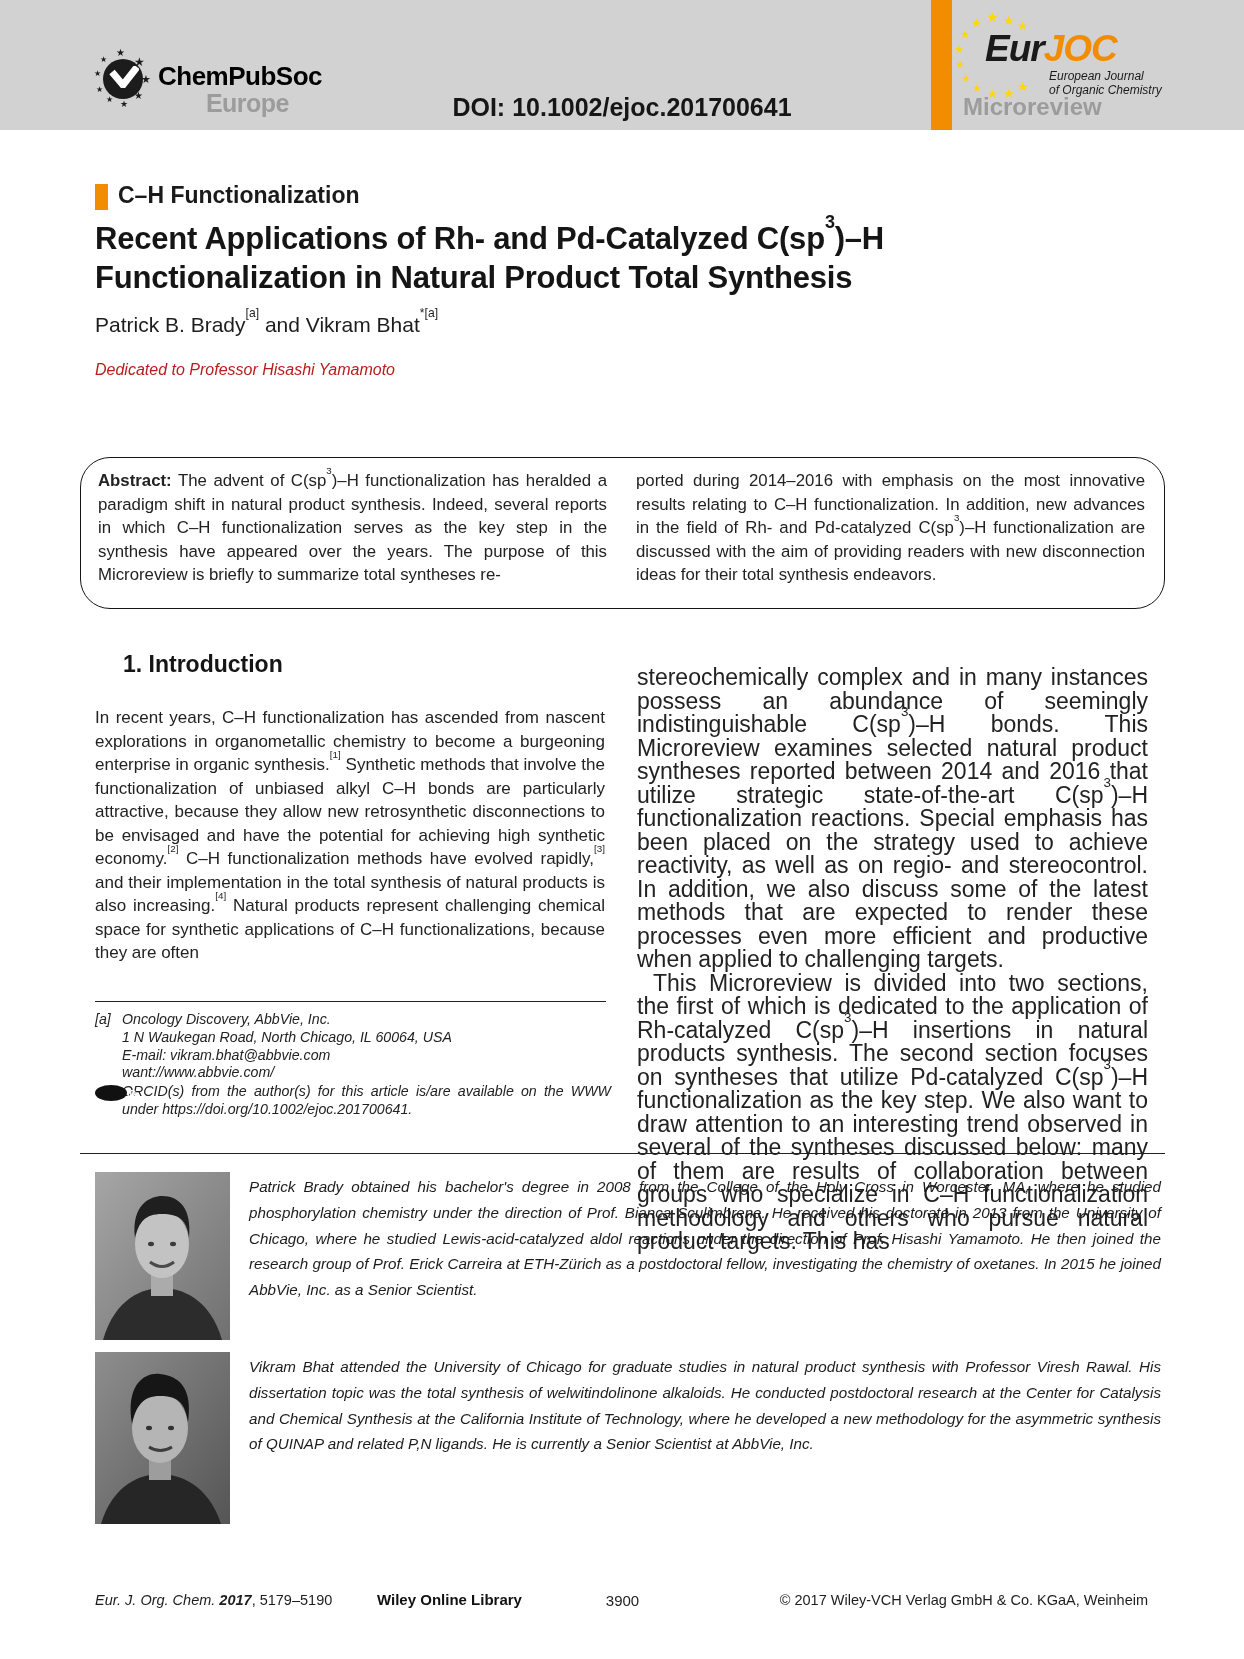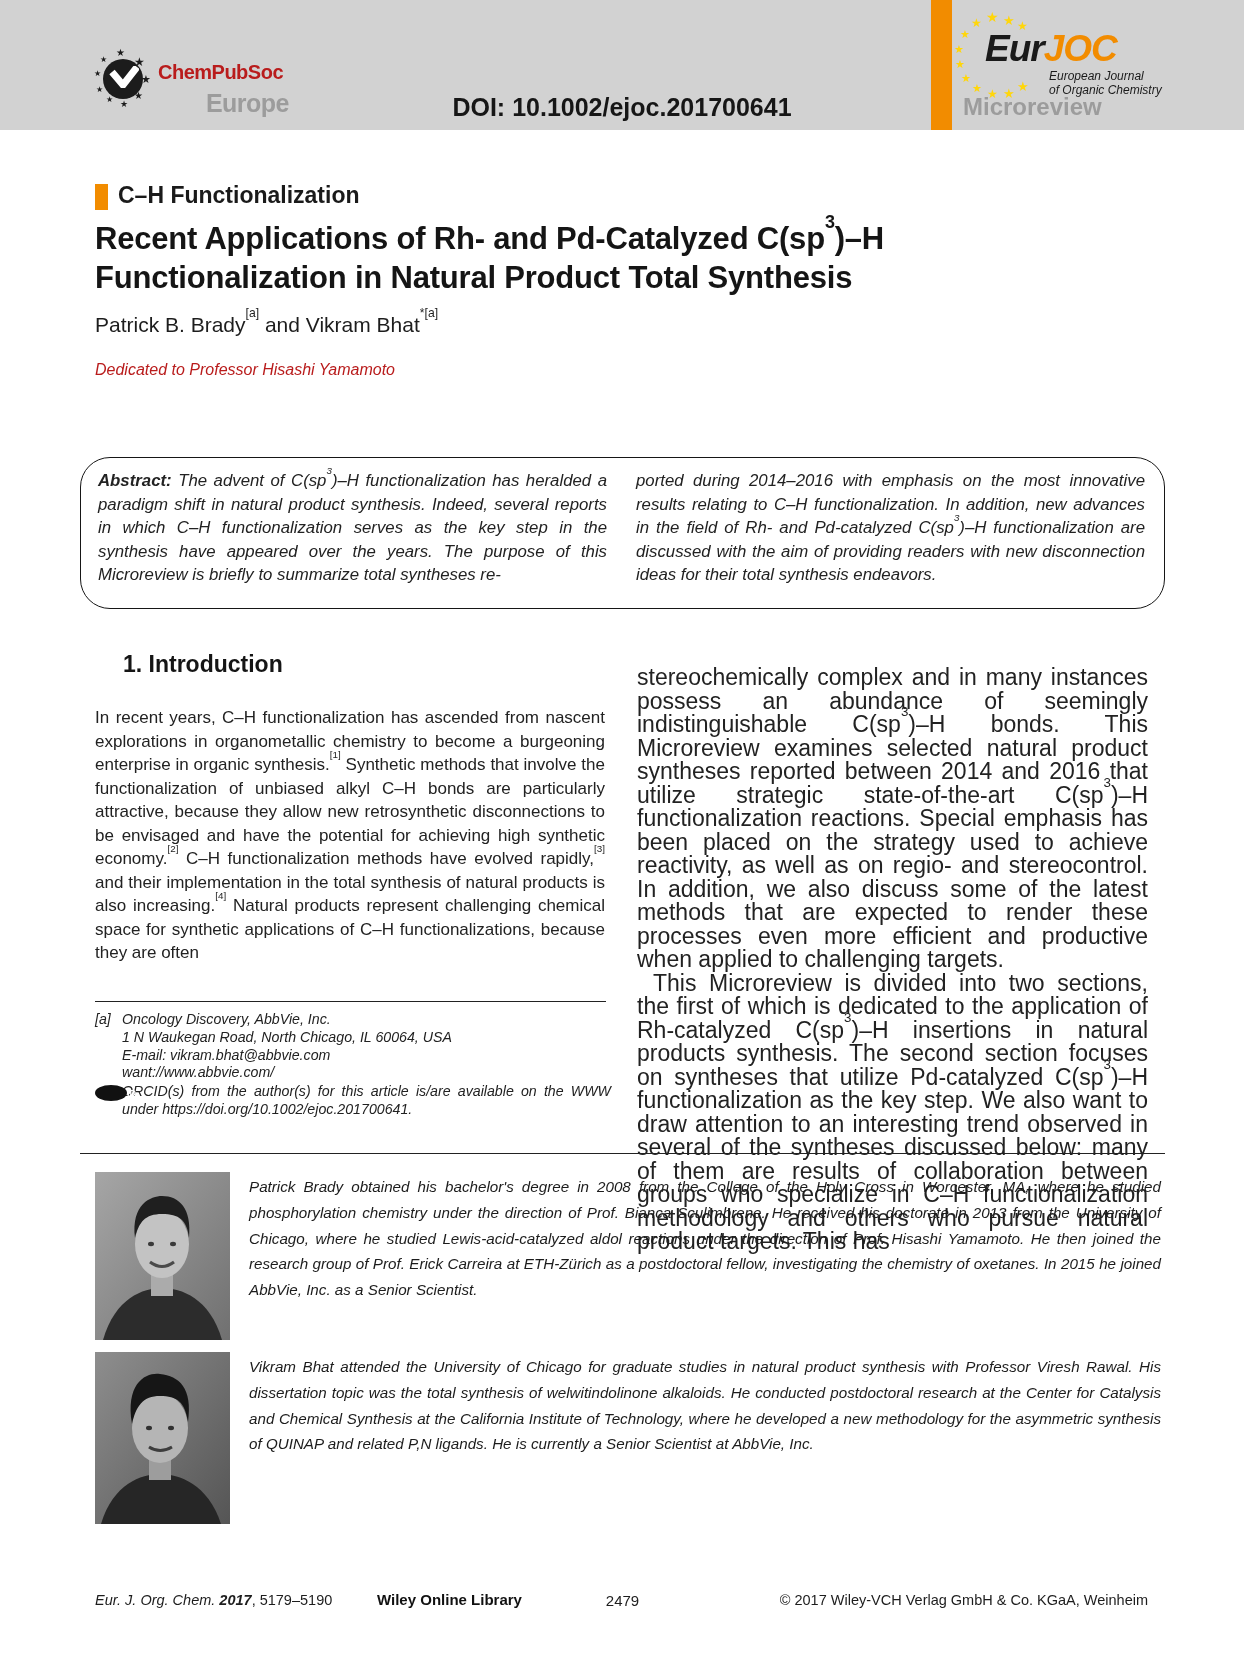--- a/index.html
+++ b/index.html
@@ -13,41 +13,41 @@
   sup { font-size:58%; line-height:0; position:relative; top:-0.55em; }
   .just { text-align:justify; }
   .b { font-weight:bold; }
 
   
   .header-band { left:0; top:0; width:1244px; height:130px; background:#d2d2d2; }
   .cps-icon { left:94px; top:50px; width:60px; height:62px; }
   .cps-circle { position:absolute; left:9px; top:9px; width:40px; height:40px; border-radius:50%; background:#1c1c1c; }
   .cps-check { position:absolute; left:15px; top:16px; width:30px; height:22px; }
   .cps-star { position:absolute; color:#1c1c1c; line-height:1; }
-  .cps-name { left:158px; top:61px; font-size:20px; font-weight:bold; color:#b91c1c; letter-spacing:-0.5px; }
+  .cps-name { left:158px; top:61px; font-size:26px; font-weight:bold; color:#000000; letter-spacing:-0.5px; }
   .cps-region { left:158px; top:89px; width:131px; text-align:right; font-size:25px; font-weight:bold; color:#9c9c9c; letter-spacing:-0.5px; }
   .doi-line { left:0; top:93px; width:1244px; text-align:center; font-size:25px; font-weight:bold; color:#161616; }
   .brand-bar { left:931px; top:0; width:21px; height:130px; background:#f28c00; }
   .eu-stars { left:953px; top:8px; width:94px; height:94px; }
   .eu-star { position:absolute; color:#ffd60a; line-height:1; }
   .eurjoc-word { left:985px; top:28px; font-style:italic; font-weight:bold; font-size:37px; letter-spacing:-1px; white-space:nowrap; }
   .eurjoc-eur { color:#1a1a1a; }
   .eurjoc-joc { color:#f28c00; }
   .journal-sub { left:1049px; top:69px; font-style:italic; font-size:12px; line-height:14px; color:#1a1a1a; white-space:nowrap; }
   .microreview { left:963px; top:93px; font-size:24px; font-weight:bold; color:#9c9c9c; }
 
   
   .topic-bullet { left:95px; top:184px; width:13px; height:26px; background:#f28c00; }
   .topic-label { left:118px; top:182px; font-size:23px; font-weight:bold; color:#1a1a1a; }
   .article-title { left:95px; top:219px; width:945px; font-size:31px; font-weight:bold; line-height:39px; color:#151515; letter-spacing:-0.2px; }
   .authors { left:95px; top:313px; font-size:21px; color:#1d1d1d; }
   .dedication { left:95px; top:361px; font-size:16px; font-style:italic; color:#b91c1c; }
 
   
-  .abstract-box { left:80px; top:457px; width:1085px; height:152px; border:1.6px solid #161616; border-radius:30px;font-style:italic; }
+  .abstract-box { left:80px; top:457px; width:1085px; height:152px; border:1.6px solid #161616; border-radius:30px; }
   .abstract-cols { position:absolute; left:17px; top:11px; display:flex; gap:29px; }
   .abstract-col { width:509px; font-size:16.8px; line-height:23.6px; color:#222; }
 
   
   .intro-heading { left:95px; top:651px; font-size:23px; font-weight:bold; color:#151515;margin-left:28px; }
   .intro-col1 { left:95px; top:706px; width:510px; font-size:17px; line-height:23.5px; color:#222; }
   .intro-col2 { left:637px; top:666px; width:511px; font-size:23px; line-height:23.5px; color:#222; }
   .indent { text-indent:16px; }
 
   
@@ -207,14 +207,14 @@
     <path d="M37 72 C30 30 52 20 65 22 C84 24 98 36 93 70 C90 50 82 44 65 44 C48 44 41 54 37 72 Z" fill="#161616"></path>
     <ellipse cx="54" cy="76" rx="3" ry="2.2" fill="#303030"></ellipse>
     <ellipse cx="76" cy="76" rx="3" ry="2.2" fill="#303030"></ellipse>
     <path d="M54 95 Q65 102 77 95" stroke="#3d3d3d" stroke-width="3" fill="none"></path>
   </svg>
 </div>
 <div class="abs bio-text bio-text-2 just">Vikram Bhat attended the University of Chicago for graduate studies in natural product synthesis with Professor Viresh Rawal. His dissertation topic was the total synthesis of welwitindolinone alkaloids. He conducted postdoctoral research at the Center for Catalysis and Chemical Synthesis at the California Institute of Technology, where he developed a new methodology for the asymmetric synthesis of QUINAP and related P,N ligands. He is currently a Senior Scientist at AbbVie, Inc.</div>
 
 <div class="abs footer-citation"><i>Eur. J. Org. Chem.</i>&nbsp;<b><i>2017</i></b><span>, 5179–5190</span></div>
 <div class="abs footer-wiley">Wiley Online Library</div>
-<div class="abs footer-page">2479</div>
+<div class="abs footer-page">3900</div>
 <div class="abs footer-copy">© 2017 Wiley-VCH Verlag GmbH &amp; Co. KGaA, Weinheim</div>
 
 </body></html>

